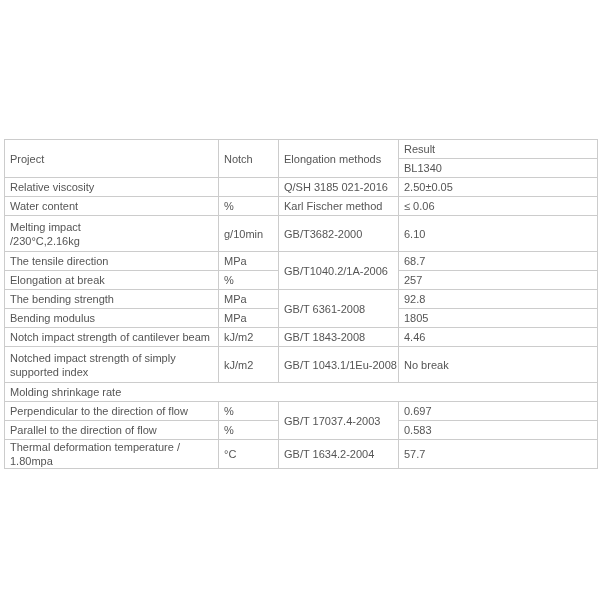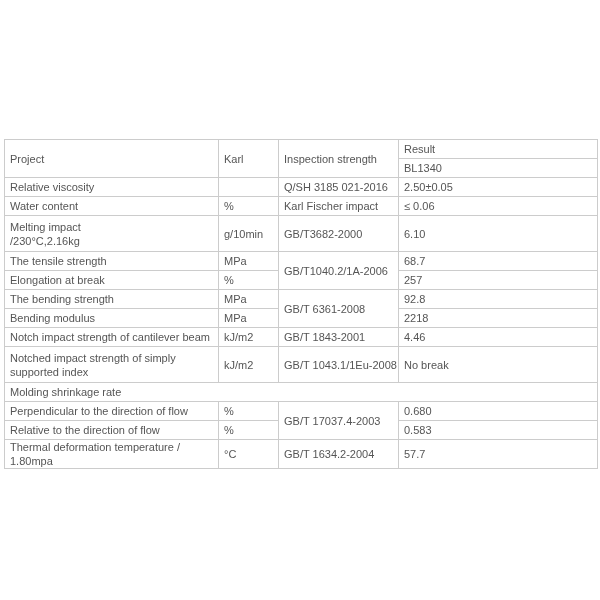--- a/index.html
+++ b/index.html
@@ -29,95 +29,95 @@
   <table class="spec-table">
     <colgroup>
       <col style="width:214px">
       <col style="width:60px">
       <col style="width:120px">
       <col style="width:199px">
     </colgroup>
     <thead>
       <tr>
         <th class="c1" rowspan="2">Project</th>
-        <th rowspan="2">Karl</th>
-        <th rowspan="2">Inspection strength</th>
+        <th rowspan="2">Notch</th>
+        <th rowspan="2">Elongation methods</th>
         <th>Result</th>
       </tr>
       <tr class="sub">
         <th>BL1340</th>
       </tr>
     </thead>
     <tbody>
       <tr>
         <td class="c1">Relative viscosity</td>
         <td></td>
         <td>Q/SH 3185 021-2016</td>
         <td>2.50±0.05</td>
       </tr>
       <tr>
         <td class="c1">Water content</td>
         <td>%</td>
-        <td>Karl Fischer impact</td>
+        <td>Karl Fischer method</td>
         <td>≤ 0.06</td>
       </tr>
       <tr class="tall">
         <td class="c1">
           <div>Melting impact</div>
           <div>/230°C,2.16kg</div>
         </td>
         <td>g/10min</td>
         <td>GB/T3682-2000</td>
         <td>6.10</td>
       </tr>
       <tr>
-        <td class="c1">The tensile strength</td>
+        <td class="c1">The tensile direction</td>
         <td>MPa</td>
         <td rowspan="2">GB/T1040.2/1A-2006</td>
         <td>68.7</td>
       </tr>
       <tr>
         <td class="c1">Elongation at break</td>
         <td>%</td>
         <td>257</td>
       </tr>
       <tr>
         <td class="c1">The bending strength</td>
         <td>MPa</td>
         <td rowspan="2">GB/T 6361-2008</td>
         <td>92.8</td>
       </tr>
       <tr>
         <td class="c1">Bending modulus</td>
         <td>MPa</td>
-        <td>2218</td>
+        <td>1805</td>
       </tr>
       <tr>
         <td class="c1">Notch impact strength of cantilever beam</td>
         <td>kJ/m2</td>
-        <td>GB/T 1843-2001</td>
+        <td>GB/T 1843-2008</td>
         <td>4.46</td>
       </tr>
       <tr class="tall">
         <td class="c1">Notched impact strength of simply supported index</td>
         <td>kJ/m2</td>
         <td>GB/T 1043.1/1Eu-2008</td>
         <td>No break</td>
       </tr>
       <tr>
         <td class="c1" colspan="4">Molding shrinkage rate</td>
       </tr>
       <tr>
         <td class="c1">Perpendicular to the direction of flow</td>
         <td>%</td>
         <td rowspan="2">GB/T 17037.4-2003</td>
-        <td>0.680</td>
+        <td>0.697</td>
       </tr>
       <tr>
-        <td class="c1">Relative to the direction of flow</td>
+        <td class="c1">Parallel to the direction of flow</td>
         <td>%</td>
         <td>0.583</td>
       </tr>
       <tr>
         <td class="c1">Thermal deformation temperature / 1.80mpa</td>
         <td>°C</td>
         <td>GB/T 1634.2-2004</td>
         <td>57.7</td>
       </tr>
     </tbody>

